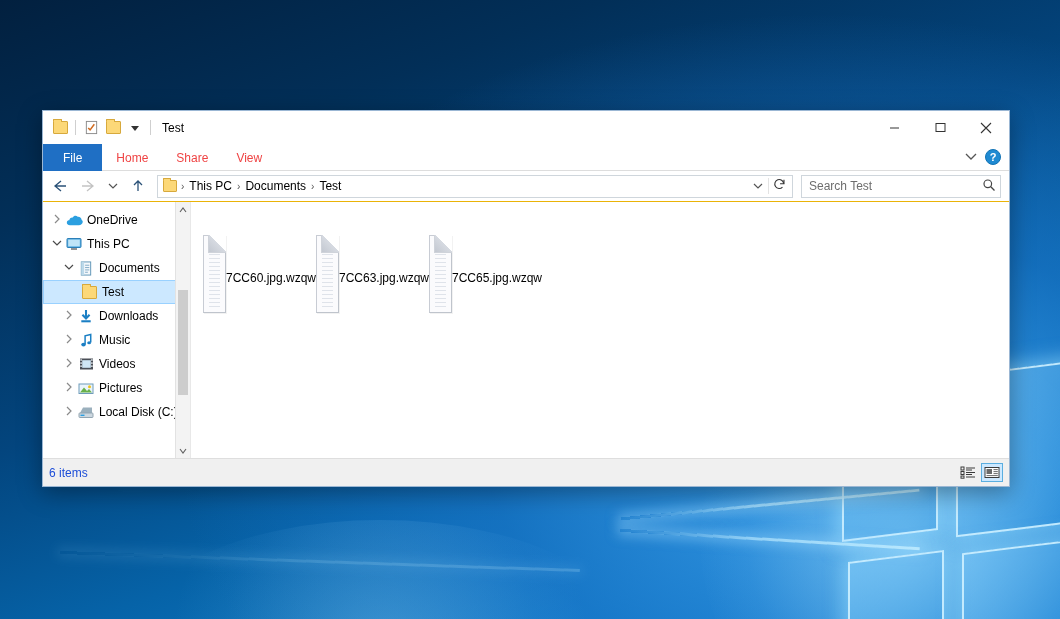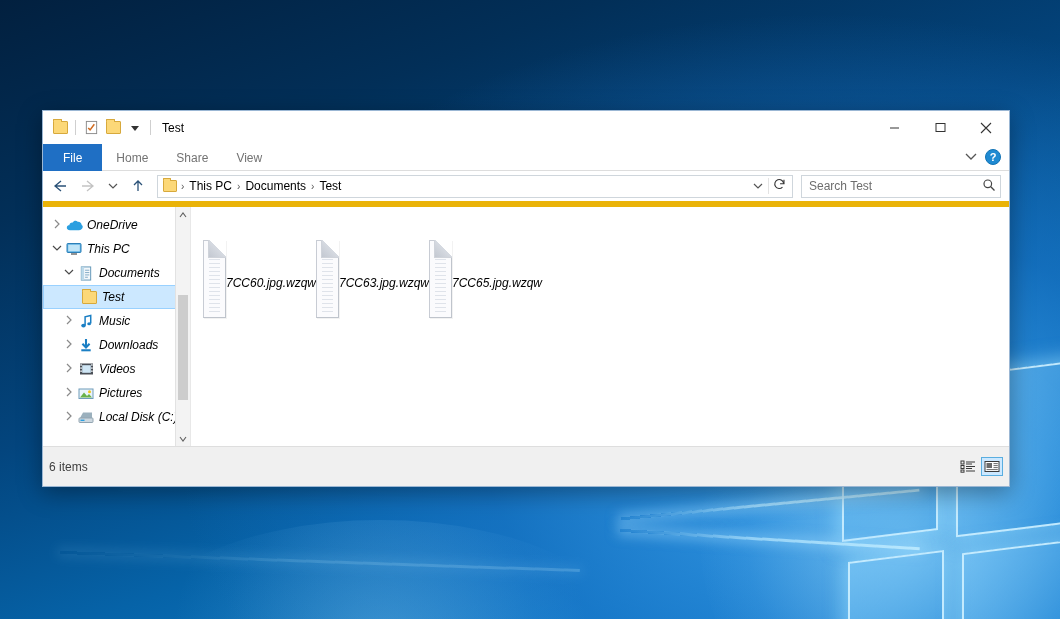--- a/index.html
+++ b/index.html
@@ -93,21 +93,21 @@
 
   
   .ribbon {
     height: 27px; display: flex; align-items: stretch;
     background: #ffffff; border-bottom: 1px solid #dddddd;
     flex: 0 0 auto;
     justify-content: flex-end;
   }
   .tab {
     display: flex; align-items: center; justify-content: center;
-    padding: 0 14px; font-size: 12px; color: #737373; height: 27px;
+    padding: 0 14px; font-size: 12px; color: #ef4444; height: 27px;
   }
   .tab.file {
     background: #1f6fc4; color: #ffffff; padding: 0 20px;
   }
   .ribbon-spacer { flex: 1 1 auto; }
   .ribbon-right { display: flex; align-items: center; gap: 8px; padding-right: 8px; }
   .help-circle {
     width: 16px; height: 16px; border-radius: 50%;
     background: #1f8ad2; color: #fff; font-size: 11px; font-weight: bold;
     display: flex; align-items: center; justify-content: center;
@@ -143,22 +143,21 @@
   .searchbox {
     width: 200px; height: 23px; margin-left: 6px;
     border: 1px solid #cfd6dc; background: #fff;
     display: flex; align-items: center; padding: 0 4px 0 7px;
   }
   .searchbox .ph { flex: 1 1 auto; font-size: 12px; color: #6d6d6d; }
 
   
   .body {
     flex: 1 1 auto; display: flex; min-height: 0;
-    border-top: 6px solid #eab308;
-    font-style: italic;
+    border-top: 1px solid #eab308;
   }
   .sidebar {
     width: 148px; flex: 0 0 148px;
     background: #ffffff; position: relative;
     border-right: 1px solid #e8e8e8;
     overflow: hidden;
   }
   .tree { padding-top: 6px; }
   .tree-item {
     height: 24px; display: flex; align-items: center;
@@ -227,24 +226,24 @@
       rgba(255,255,255,0) 1px, rgba(255,255,255,0) 4px
     );
   }
   .file-name {
     margin-top: 8px; font-size: 12px; color: #000;
     text-align: center; line-height: 14px; white-space: nowrap;
   }
 
   
   .statusbar {
-    height: 40px; flex: 0 0 auto;
+    height: 28px; flex: 0 0 auto;
     background: #f0f0f0; border-top: 1px solid #dedede;
     display: flex; align-items: center; padding: 0 6px;
-    font-size: 12px; color: #404040;
+    font-size: 12px; color: #1d4ed8;
   }
   .status-spacer { flex: 1 1 auto; }
   .viewbtns { display: flex; gap: 2px; align-items: center; }
   .viewbtn {
     width: 22px; height: 19px; display: flex;
     align-items: center; justify-content: center;
   }
   .viewbtn.active { background: #cce8ff; border: 1px solid #5aaee0; }
 </style>
 </head>
@@ -454,42 +453,42 @@
             <span class="ti-label">Test</span>
           </div>
 
           <div class="tree-item" style="padding-left:18px;">
             <span class="chev">
               <svg width="8" height="10" viewBox="0 0 8 10">
                   <path d="M2 1 L6 5 L2 9" stroke="#8a8a8a" stroke-width="1.2" fill="none"></path>
                 </svg>
             </span>
             <span class="ti-ico">
+              <svg width="14" height="15" viewBox="0 0 14 16">
+                <path d="M7 1 V8.5 M3.2 6.2 L7 10.2 L10.8 6.2" stroke="#1b7fc4" stroke-width="2.2" fill="none"></path>
+                <rect x="2" y="12" width="10" height="2.2" fill="#1b7fc4"></rect>
+              </svg>
+            </span>
+            <span class="ti-label">Downloads</span>
+          </div>
+
+          <div class="tree-item" style="padding-left:18px;">
+            <span class="chev">
+              <svg width="8" height="10" viewBox="0 0 8 10">
+                  <path d="M2 1 L6 5 L2 9" stroke="#8a8a8a" stroke-width="1.2" fill="none"></path>
+                </svg>
+            </span>
+            <span class="ti-ico">
               <svg width="13" height="15" viewBox="0 0 13 16">
                 <path d="M5 12 V3 L11 1.6 V10" stroke="#1b7fc4" stroke-width="1.6" fill="none"></path>
                 <ellipse cx="3.3" cy="12.3" rx="2.4" ry="2" fill="#1b7fc4"></ellipse>
                 <ellipse cx="9.3" cy="10.4" rx="2.0" ry="1.7" fill="#1b7fc4"></ellipse>
               </svg>
             </span>
             <span class="ti-label">Music</span>
-          </div>
-
-          <div class="tree-item" style="padding-left:18px;">
-            <span class="chev">
-              <svg width="8" height="10" viewBox="0 0 8 10">
-                  <path d="M2 1 L6 5 L2 9" stroke="#8a8a8a" stroke-width="1.2" fill="none"></path>
-                </svg>
-            </span>
-            <span class="ti-ico">
-              <svg width="14" height="15" viewBox="0 0 14 16">
-                <path d="M7 1 V8.5 M3.2 6.2 L7 10.2 L10.8 6.2" stroke="#1b7fc4" stroke-width="2.2" fill="none"></path>
-                <rect x="2" y="12" width="10" height="2.2" fill="#1b7fc4"></rect>
-              </svg>
-            </span>
-            <span class="ti-label">Downloads</span>
           </div>
 
           <div class="tree-item" style="padding-left:18px;">
             <span class="chev">
               <svg width="8" height="10" viewBox="0 0 8 10">
                   <path d="M2 1 L6 5 L2 9" stroke="#8a8a8a" stroke-width="1.2" fill="none"></path>
                 </svg>
             </span>
             <span class="ti-ico">
               <svg width="15" height="14" viewBox="0 0 15 14">

